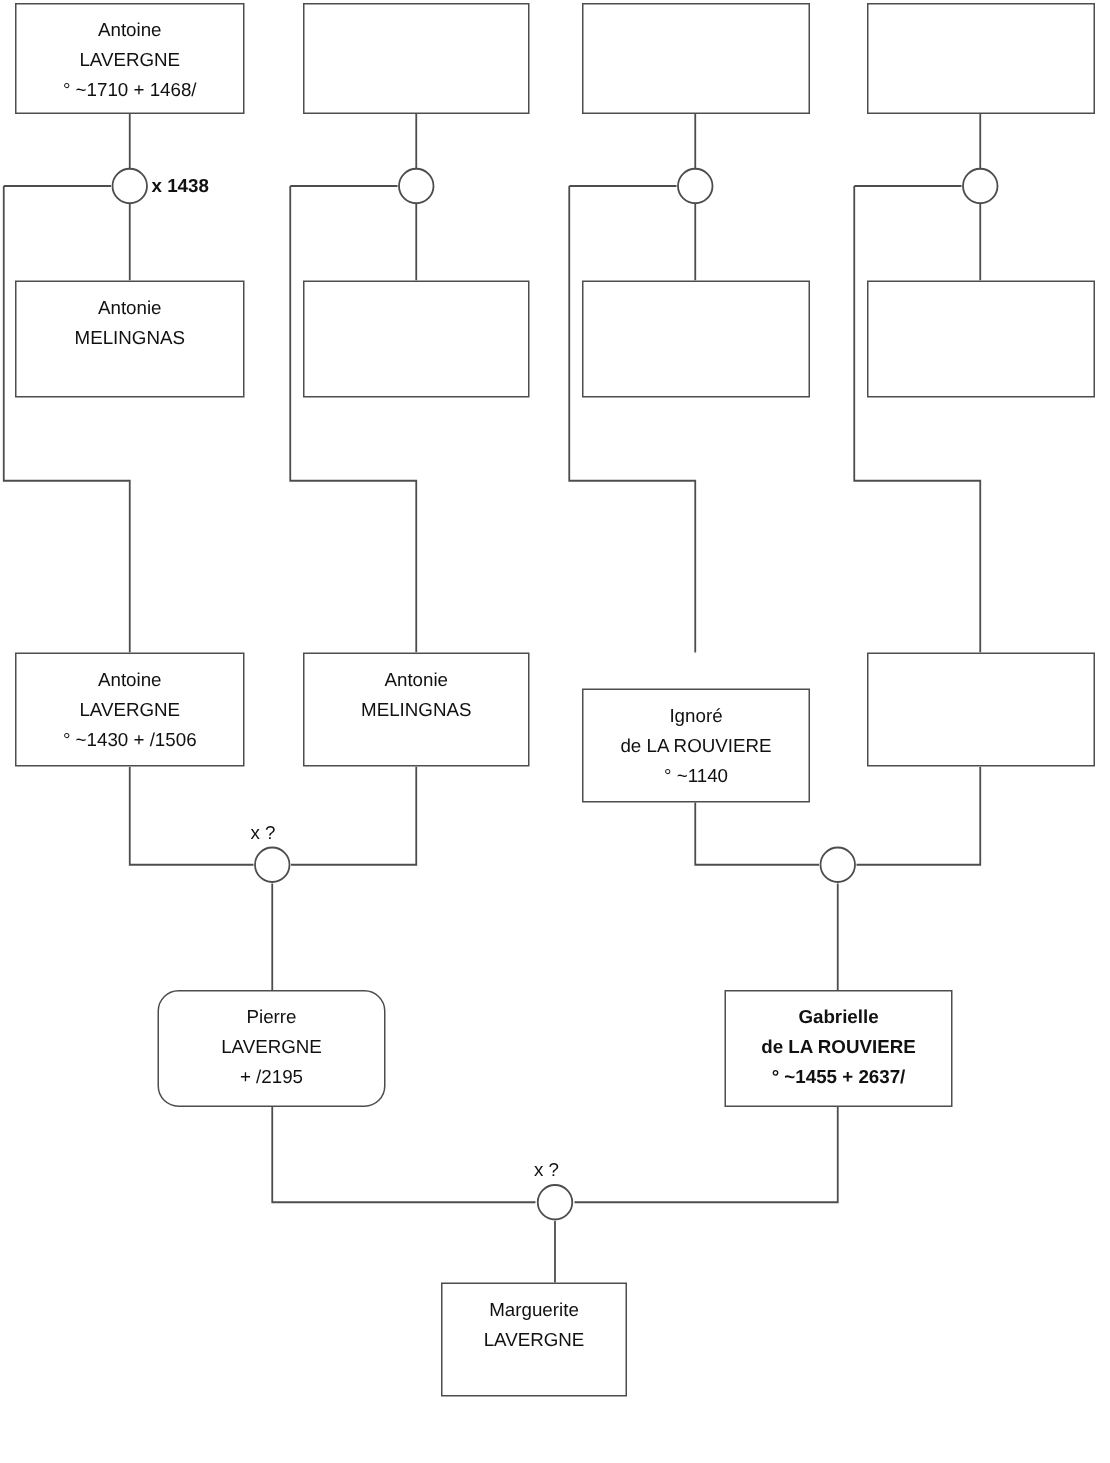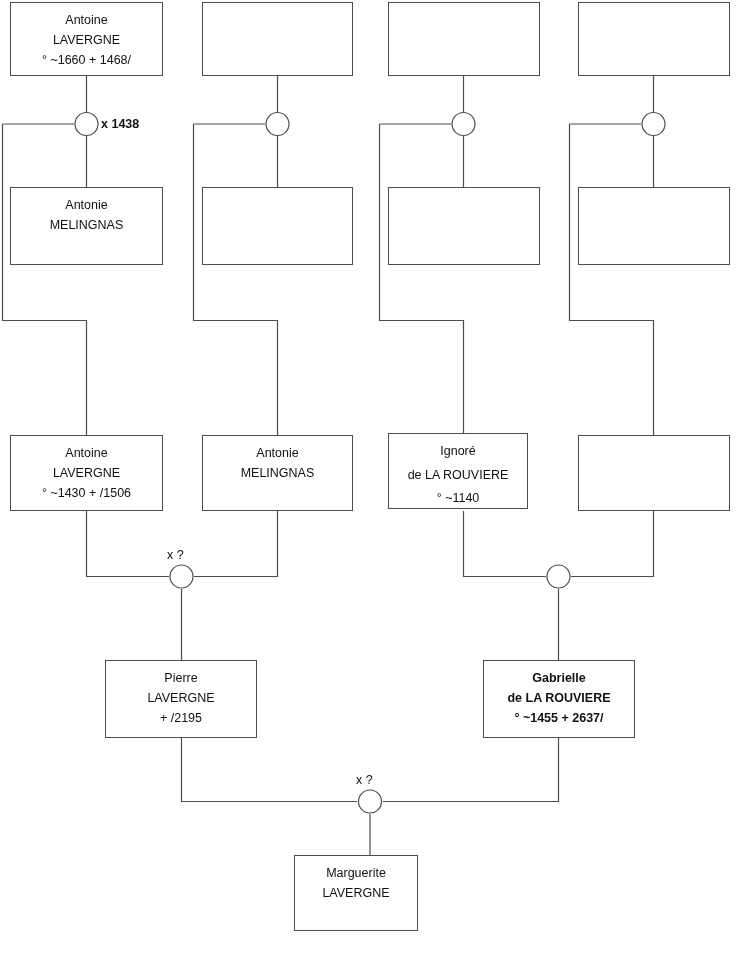--- a/index.html
+++ b/index.html
@@ -105,21 +105,21 @@
       <circle cx="653.5" cy="124" r="11.5" fill="#ffffff"></circle>
       <circle cx="181.5" cy="576.5" r="11.5" fill="#ffffff"></circle>
       <circle cx="558.5" cy="576.5" r="11.5" fill="#ffffff"></circle>
       <circle cx="370" cy="801.5" r="11.5" fill="#ffffff"></circle>
     </g>
   </svg>
 
   <div class="person-box" style="left:10px; top:2px; width:153px; height:74px;">
     <span class="person-line">Antoine</span>
     <span class="person-line">LAVERGNE</span>
-    <span class="person-line">° ~1660 + 1468/</span>
+    <span class="person-line">° ~1710 + 1468/</span>
   </div>
 
   <div class="person-box" style="left:202px; top:2px; width:151px; height:74px;">
     
     
     
   </div>
 
   <div class="person-box" style="left:388px; top:2px; width:152px; height:74px;">
     
@@ -162,33 +162,33 @@
     <span class="person-line">LAVERGNE</span>
     <span class="person-line">° ~1430 + /1506</span>
   </div>
 
   <div class="person-box" style="left:202px; top:435px; width:151px; height:76px;">
     <span class="person-line">Antonie</span>
     <span class="person-line">MELINGNAS</span>
 
   </div>
 
-  <div class="person-box" style="left:388px; top:433px; width:140px; height:76px;justify-content:space-between;">
+  <div class="person-box" style="left:388px; top:459px; width:152px; height:76px;">
     <span class="person-line">Ignoré</span>
     <span class="person-line">de LA ROUVIERE</span>
     <span class="person-line">° ~1140</span>
   </div>
 
   <div class="person-box" style="left:578px; top:435px; width:152px; height:76px;">
     
     
     
   </div>
 
-  <div class="person-box" style="left:105px; top:660px; width:152px; height:78px;">
+  <div class="person-box" style="left:105px; top:660px; width:152px; height:78px;border-radius:14px;">
     <span class="person-line">Pierre</span>
     <span class="person-line">LAVERGNE</span>
     <span class="person-line">+ /2195</span>
   </div>
 
   <div class="person-box" style="left:483px; top:660px; width:152px; height:78px;font-weight:bold;">
     <span class="person-line">Gabrielle</span>
     <span class="person-line">de LA ROUVIERE</span>
     <span class="person-line">° ~1455 + 2637/</span>
   </div>

